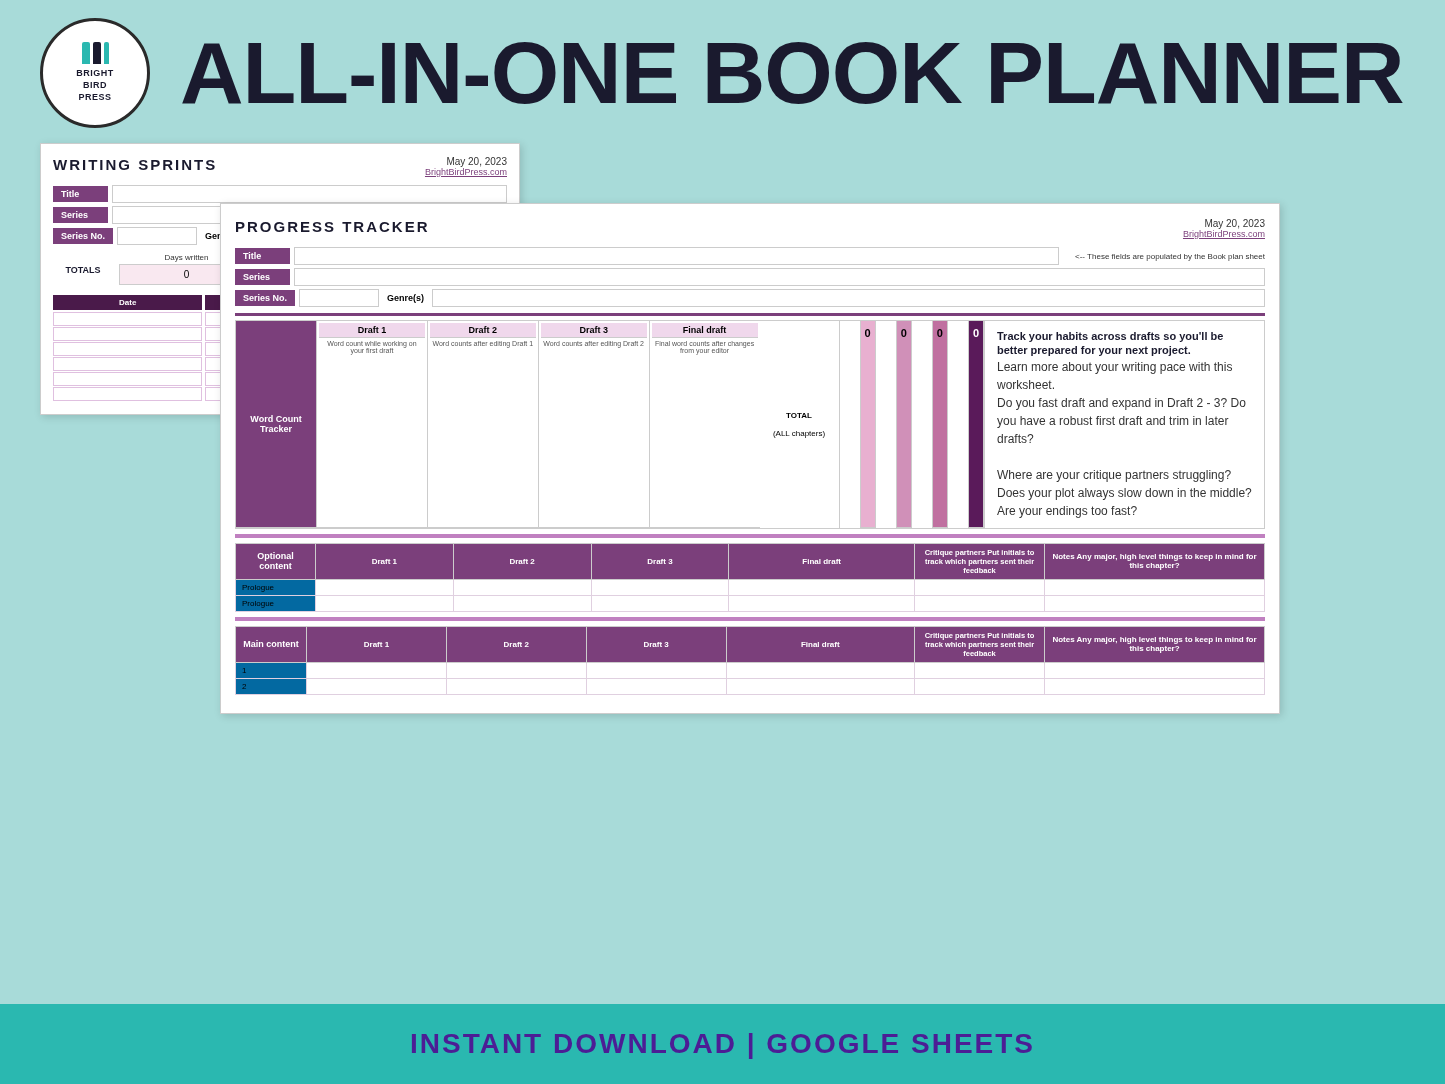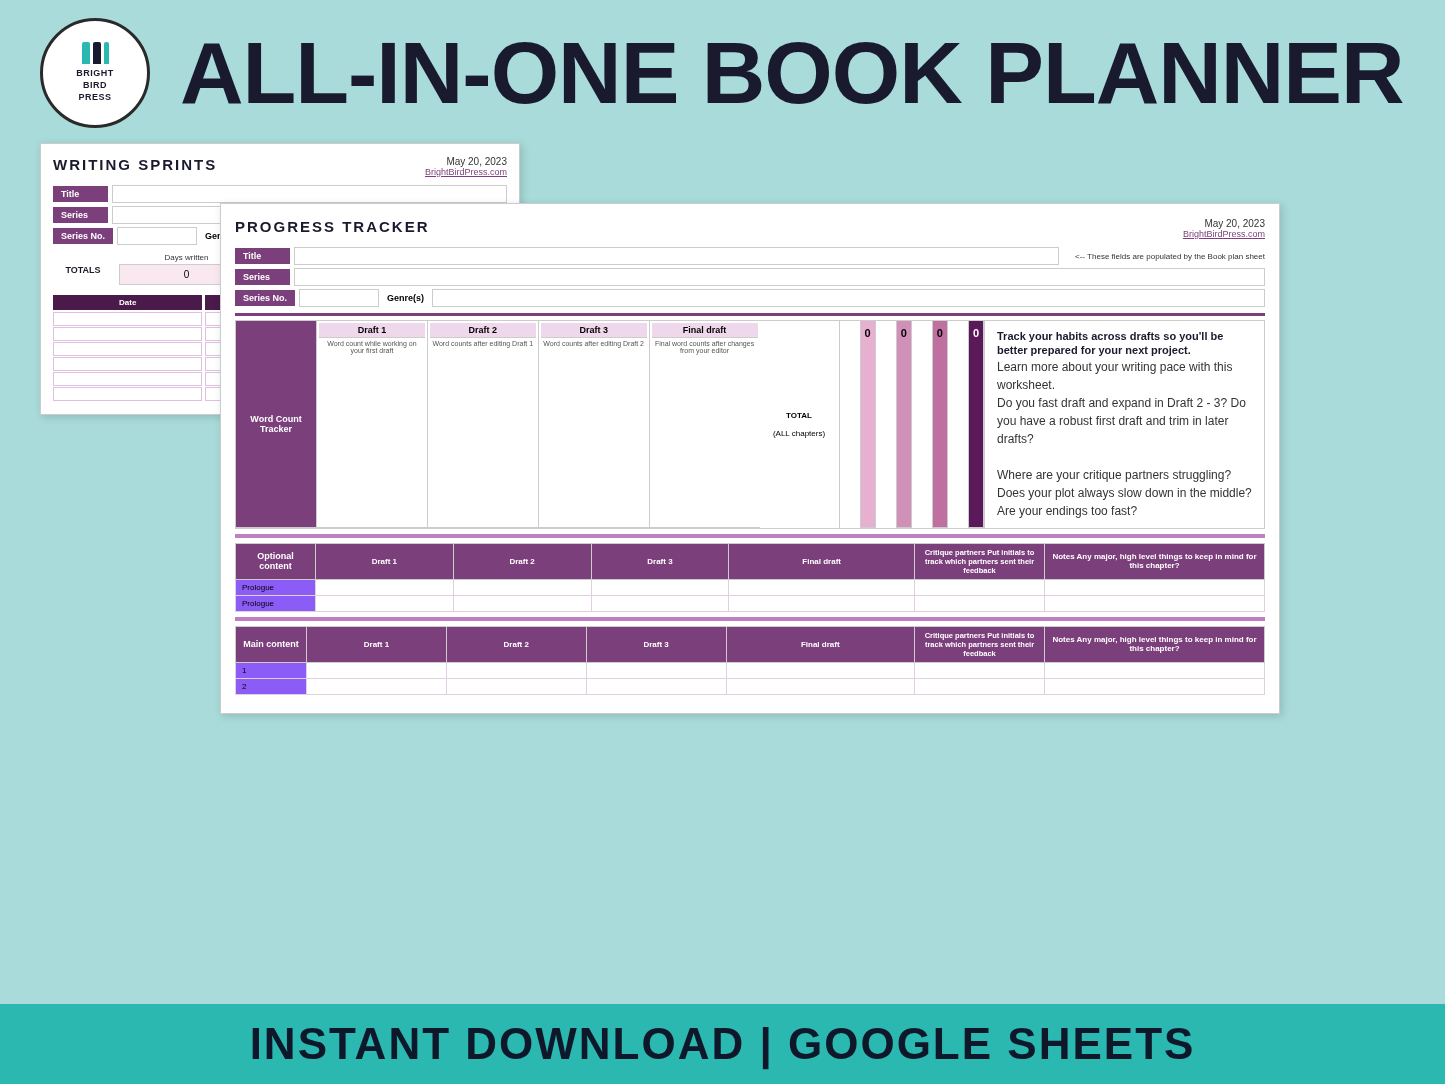--- a/index.html
+++ b/index.html
@@ -295,21 +295,21 @@
       font-size: 9px;
     }
 
     .content-table td {
       border: 1px solid #e0d0e0;
       padding: 3px 6px;
       height: 16px;
     }
 
     .content-table td.section-label {
-      background: #8b5cf6;
+      background: #0369a1;
       font-size: 8px;
     }
 
     .content-table th.critique-th {
       font-size: 7.5px;
     }
 
     
     .bottom-banner {
       position: absolute;
@@ -317,23 +317,23 @@
       left: 0;
       width: 1445px;
       height: 80px;
       background: #2ab8b0;
       display: flex;
       align-items: center;
       justify-content: center;
     }
 
     .bottom-text {
-      font-size: 44px;
+      font-size: 28px;
       font-weight: 900;
-      color: #0f172a;
+      color: #4c1d95;
       text-transform: uppercase;
       letter-spacing: 2px;
       font-family: Arial Black, Arial, sans-serif;
     }
   </style>
 </head>
 <body>
 
 <div class="header">
   <div class="logo-circle">

